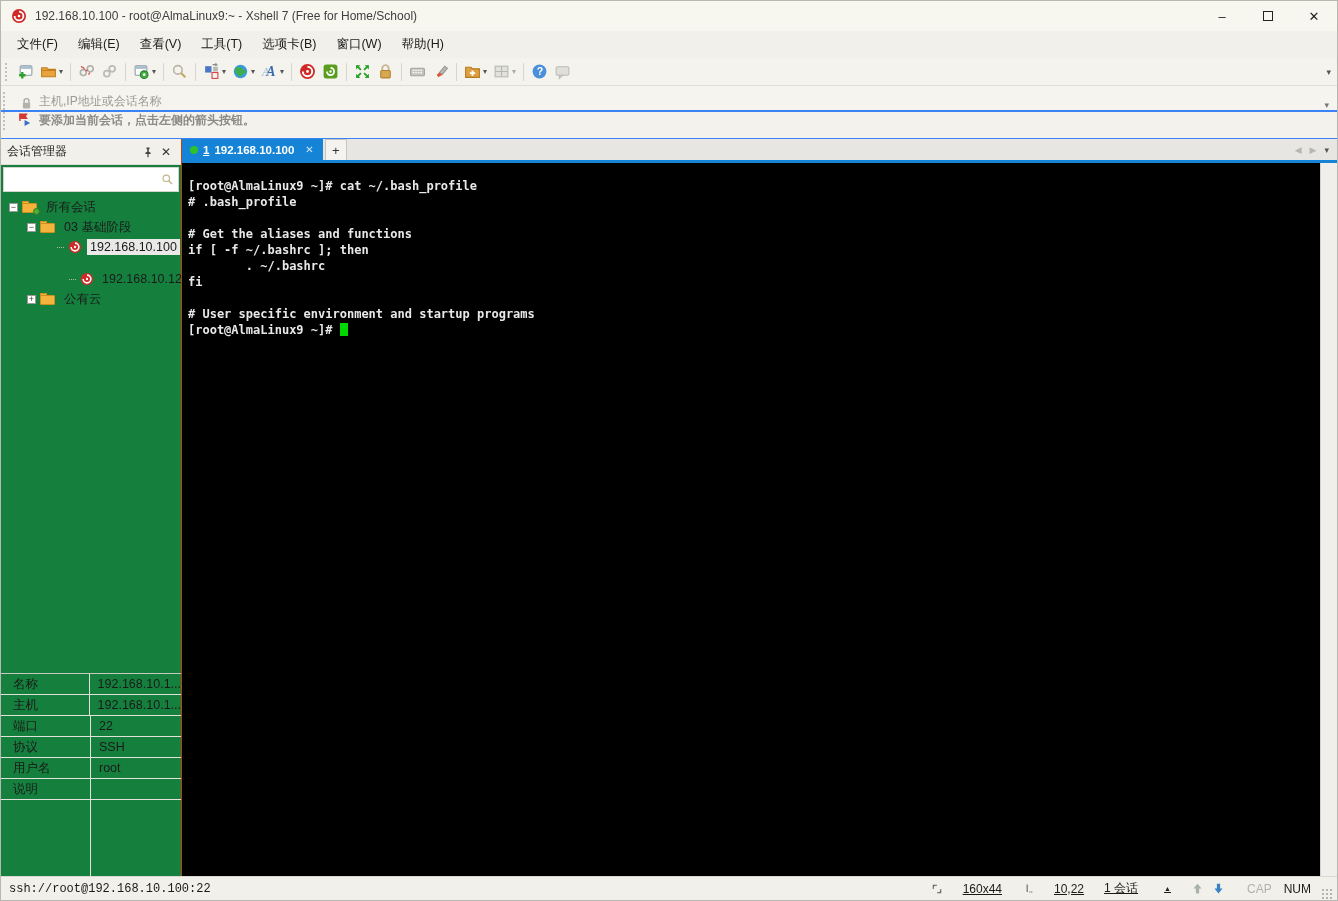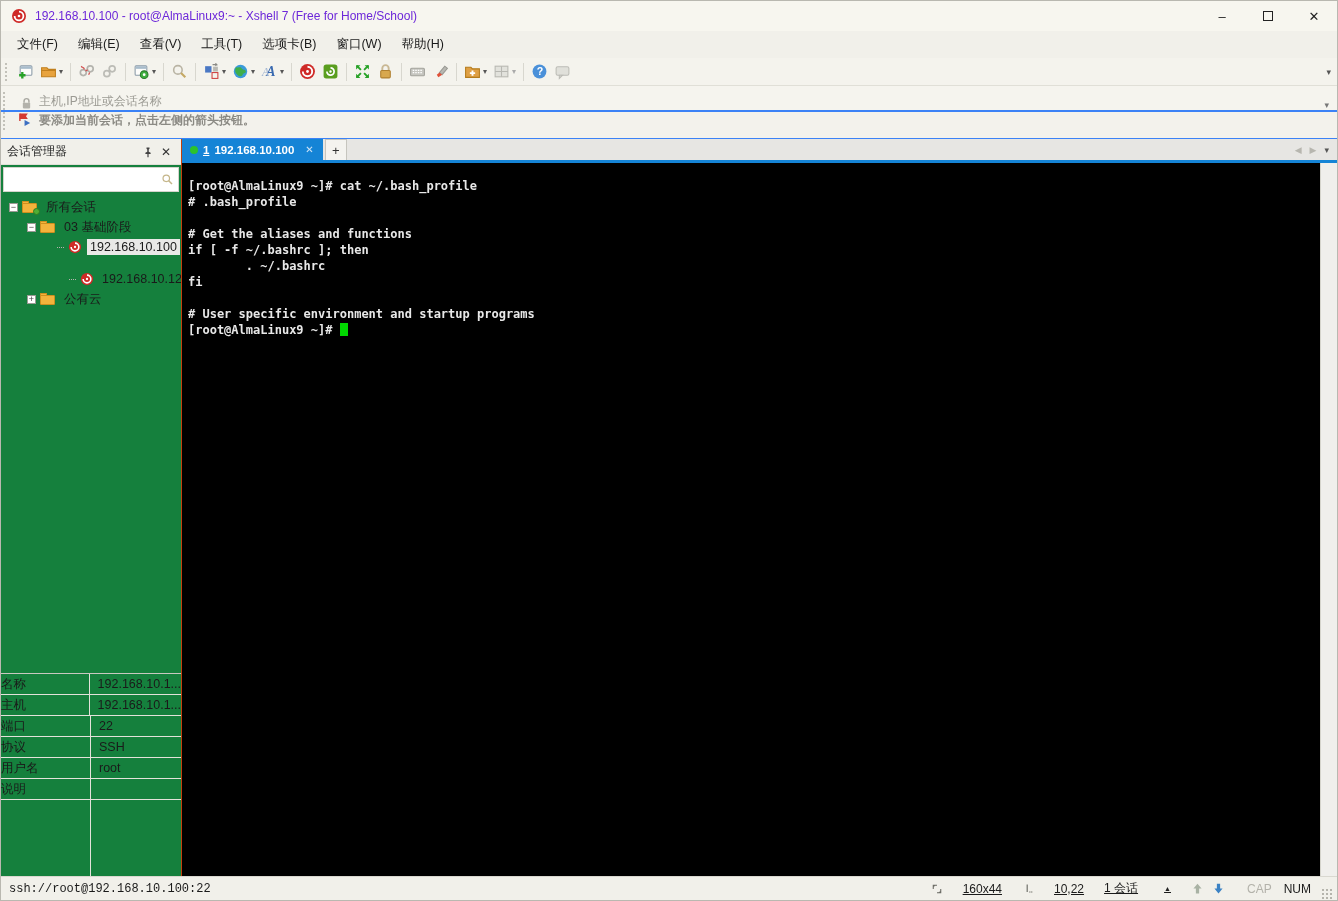--- a/index.html
+++ b/index.html
@@ -5,21 +5,21 @@
   * { margin:0; padding:0; box-sizing:border-box; }
   html,body { background:#888; }
   .window{
     width:1338px; height:901px; display:flex; flex-direction:column;
     font-family:"Liberation Sans","DejaVu Sans",sans-serif; font-size:12px;
     background:#f4f3ed; border:1px solid #b9b8b0; position:relative; overflow:hidden;
   }
   
   .titlebar{ height:30px; background:#f7f6ef; display:flex; align-items:center; flex:0 0 auto; }
   .titlebar .logo{ margin:0 8px 0 10px; display:flex; }
-  .title-text{ color:#6d28d9; font-size:12px; }
+  .title-text{ color:#404040; font-size:12px; }
   .win-controls{ margin-left:auto; display:flex; height:100%; }
   .win-btn{ width:46px; height:100%; display:flex; align-items:center; justify-content:center; color:#222; font-size:13px; cursor:default; }
   .maxglyph{ width:10px; height:10px; border:1.4px solid #222; display:inline-block; }
   
   .menubar{ height:27px; display:flex; align-items:center; padding-left:6px; background:#f1f0ea; flex:0 0 auto; }
   .menu-item{ padding:4px 10px; color:#1a1a1a; font-size:12.5px; border-radius:2px; }
   
   .toolbar{ height:28px; display:flex; align-items:center; background:#f4f3ed; border-bottom:1px solid #e0dfd7; padding-left:2px; flex:0 0 auto; }
   .grip{ width:6px; height:18px; border-left:2px dotted #c2c1b9; margin:0 3px 0 2px; }
   .tbtn{ display:flex; align-items:center; gap:2px; padding:3px 3px; border-radius:2px; }
@@ -49,21 +49,21 @@
   .tlabel{ margin-left:5px; padding:1px 3px; }
   .tlabel.sel{ background:#e9e9e7; }
   .fold{ width:16px; height:12px; position:relative; flex:0 0 auto; margin-left:4px; }
   .fold .body{ position:absolute; left:0; top:2px; width:15px; height:10px; background:#f3b33c; border:1px solid #cf8f1e; border-radius:1px; }
   .fold .tab{ position:absolute; left:0; top:0; width:7px; height:4px; background:#f3b33c; border:1px solid #cf8f1e; border-bottom:none; border-radius:1px 1px 0 0; }
   .fold .gear{ position:absolute; right:-2px; bottom:-2px; width:7px; height:7px; border-radius:50%; background:#4eae35; border:1px solid #2f7d1e; }
   .sessicon{ margin-left:4px; display:flex; flex:0 0 auto; }
   
   .props{ border-top:1px solid #c9c8c0; flex:0 0 auto; font-size:12.5px; }
   .prow{ height:21px; display:flex; border-bottom:1px solid #e3e2da; }
-  .pcell-l{ width:90px; padding-left:0; display:flex; align-items:center; color:#1a1a1a; border-right:1px solid #e3e2da; }
+  .pcell-l{ width:90px; padding-left:12px; display:flex; align-items:center; color:#1a1a1a; border-right:1px solid #e3e2da; }
   .pcell-v{ flex:1; padding-left:8px; display:flex; align-items:center; color:#1a1a1a; }
   .props-filler{ height:76px; display:flex; }
   .props-filler .fl{ width:90px; border-right:1px solid #e3e2da; }
   
   .rightarea{ flex:1; display:flex; flex-direction:column; min-width:0; }
   .tabbar{ height:21px; background:#e7e6e3; display:flex; align-items:stretch; flex:0 0 auto; }
   .tab-active{ background:#1584d6; color:#fff; display:flex; align-items:center; padding:0 9px 0 8px; gap:5px; font-size:11.5px; font-weight:bold; }
   .tabdot{ width:8px; height:8px; border-radius:50%; background:#2cc32c; }
   .tab-index{ text-decoration:underline; }
   .tab-close{ color:#cfe4f6; font-weight:normal; font-size:10px; margin-left:6px; }

